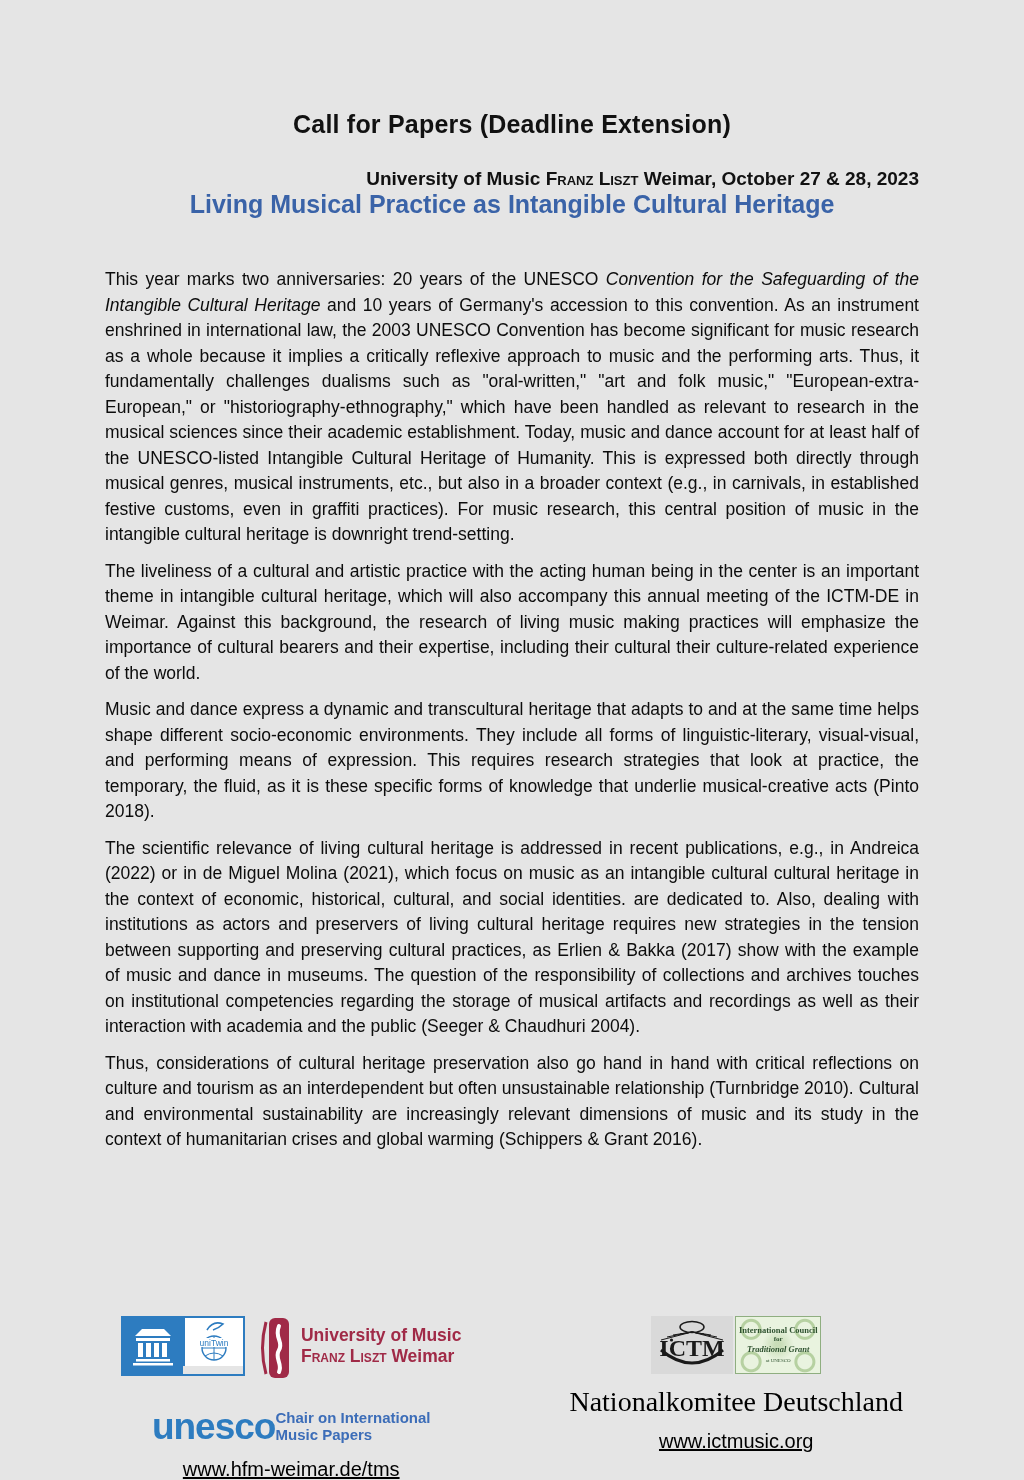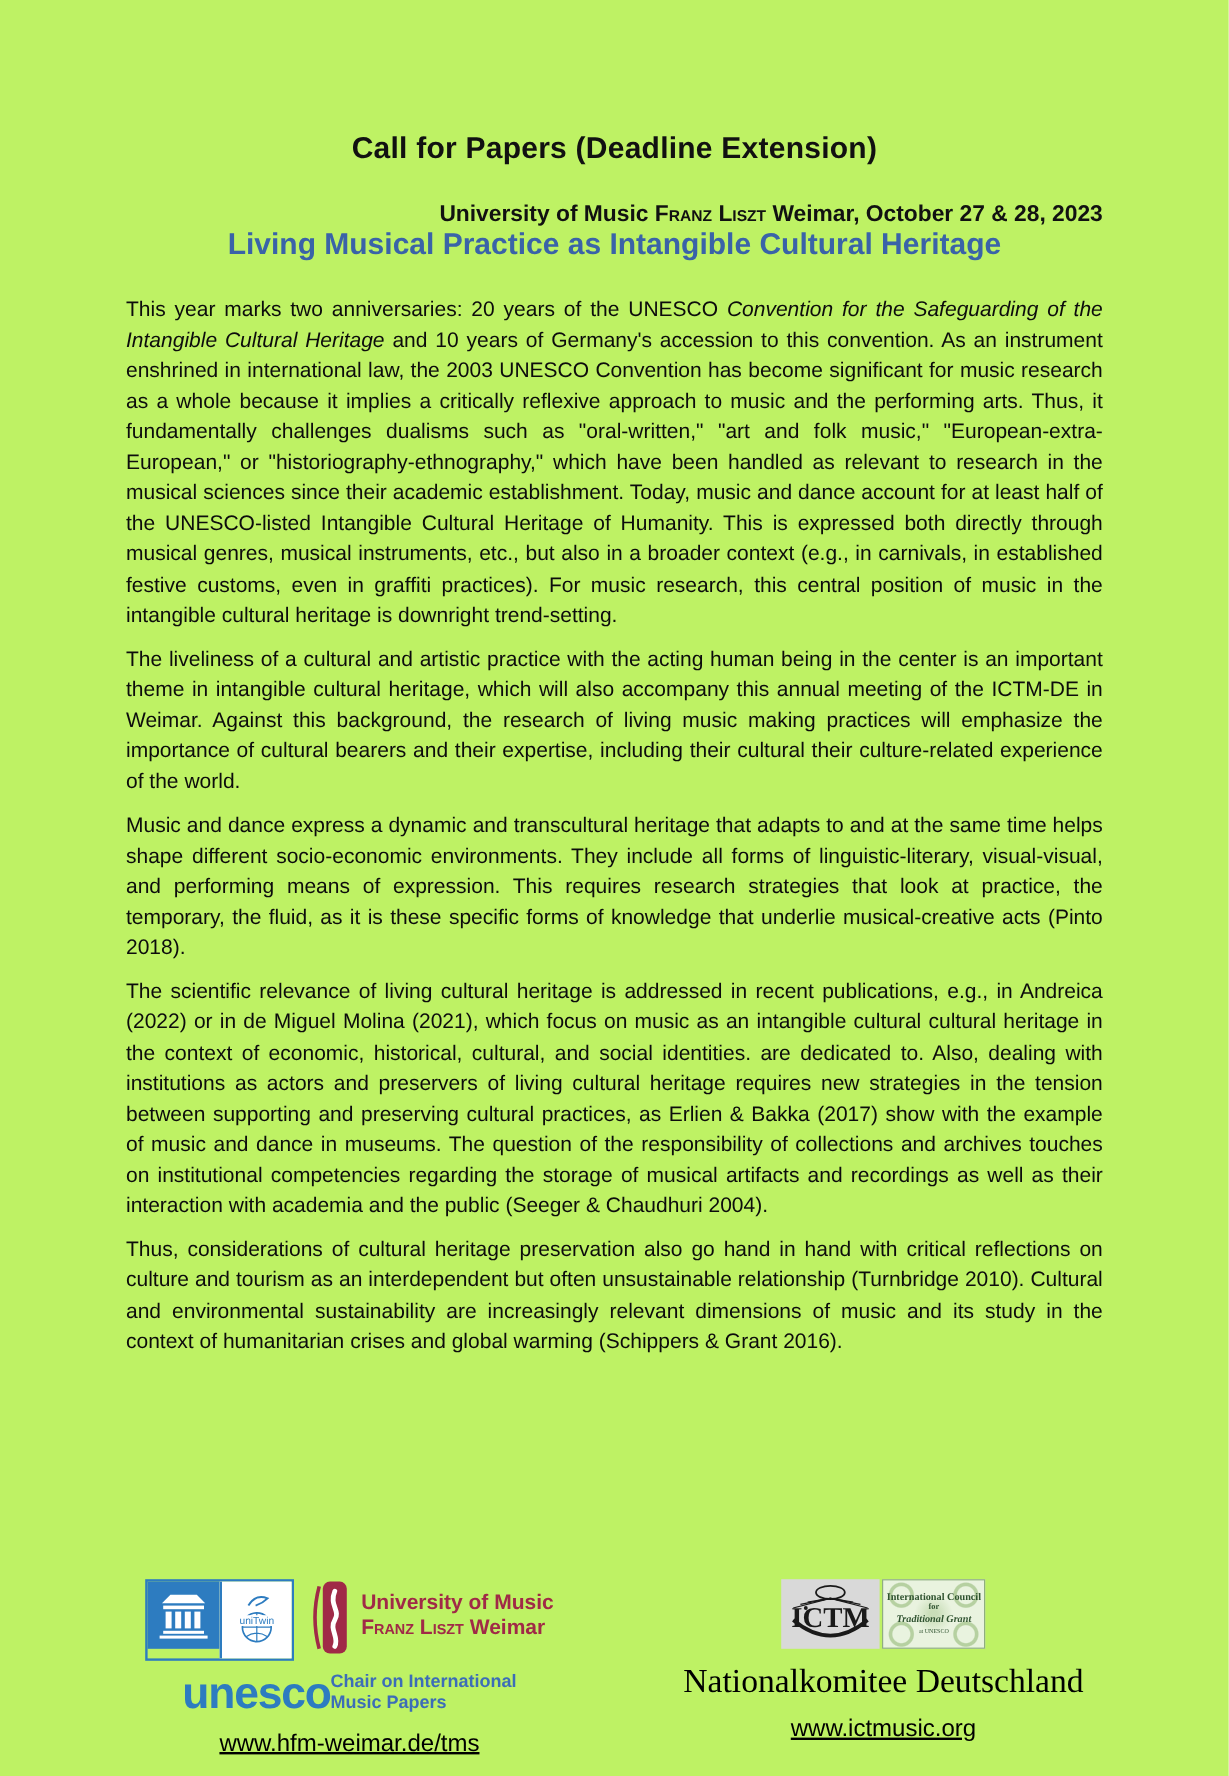--- a/index.html
+++ b/index.html
@@ -1,38 +1,38 @@
 <!DOCTYPE html>
 <html><head>
 <meta charset="utf-8">
 <style>
   html,body{margin:0;padding:0;background:#ffffff;}
   .page{
-    width:1024px;height:1480px;position:relative;background:#bef264;
+    width:1024px;height:1480px;position:relative;background:#e5e5e5;
     font-family:"Liberation Sans",sans-serif;color:#111;overflow:hidden;
   }
   .content{padding:0 105px;}
   .doc-title{margin-top:110px;text-align:center;font-size:25px;font-weight:bold;letter-spacing:.2px;}
   .doc-subtitle{margin-top:29px;text-align:right;font-size:19px;font-weight:bold;}
   .sc{font-variant:small-caps;}
   .doc-heading{text-align:center;font-size:25px;font-weight:bold;color:#3a63a8;}
-  .bodytext{margin-top:26px;}
+  .bodytext{margin-top:48px;}
   .bodytext p{font-size:17.5px;line-height:25.5px;text-align:justify;margin:0 0 11px 0;color:#0c0c0c;}
   .bodytext p .it{font-style:italic;}
 
   
   .footer{position:absolute;top:1316px;left:0;width:1024px;display:flex;justify-content:center;gap:108px;align-items:flex-start;}
   .fcol{display:flex;flex-direction:column;align-items:center;}
   .logorow{display:flex;align-items:flex-start;gap:7px;height:66px;}
   .unesco-emblem{display:flex;border:2px solid #2d7cc0;}
   .emblem-blue{width:60px;height:56px;background:#2d7cc0;display:flex;align-items:center;justify-content:center;}
-  .emblem-white{width:58px;height:64px;background:#ffffff;border-left:2px solid #2d7cc0;display:flex;align-items:center;justify-content:center;}
+  .emblem-white{width:58px;height:48px;background:#ffffff;border-left:2px solid #2d7cc0;display:flex;align-items:center;justify-content:center;}
   .hfm-mark{margin-left:6px;}
   .hfm-text{margin-left:4px;margin-top:9px;color:#a02a47;font-size:17.5px;line-height:21px;font-weight:bold;white-space:nowrap;}
-  .wordrow{display:flex;align-items:center;height:48px;margin-top:4px;}
+  .wordrow{display:flex;align-items:center;height:48px;margin-top:20px;}
   .unesco-word{font-size:37px;font-weight:bold;color:#2d7cc0;letter-spacing:-1px;line-height:1;}
   .chair-text{color:#3c6db8;font-weight:bold;font-size:15px;line-height:17px;white-space:nowrap;}
   .link{font-size:20px;color:#000;text-decoration:underline;margin-top:8px;cursor:pointer;white-space:nowrap;}
   .ictm-box{width:82px;height:58px;background:#d9d9d9;display:flex;align-items:center;justify-content:center;}
   .stamp{
     width:86px;height:58px;border:1px solid #8fae80;box-sizing:border-box;
     background-color:#e9f3df;
     background-image:
       radial-gradient(circle at 18% 22%, rgba(140,180,110,.0) 7px, rgba(140,180,110,.55) 8px 10px, rgba(140,180,110,0) 11px),
       radial-gradient(circle at 82% 22%, rgba(140,180,110,.0) 7px, rgba(140,180,110,.55) 8px 10px, rgba(140,180,110,0) 11px),

